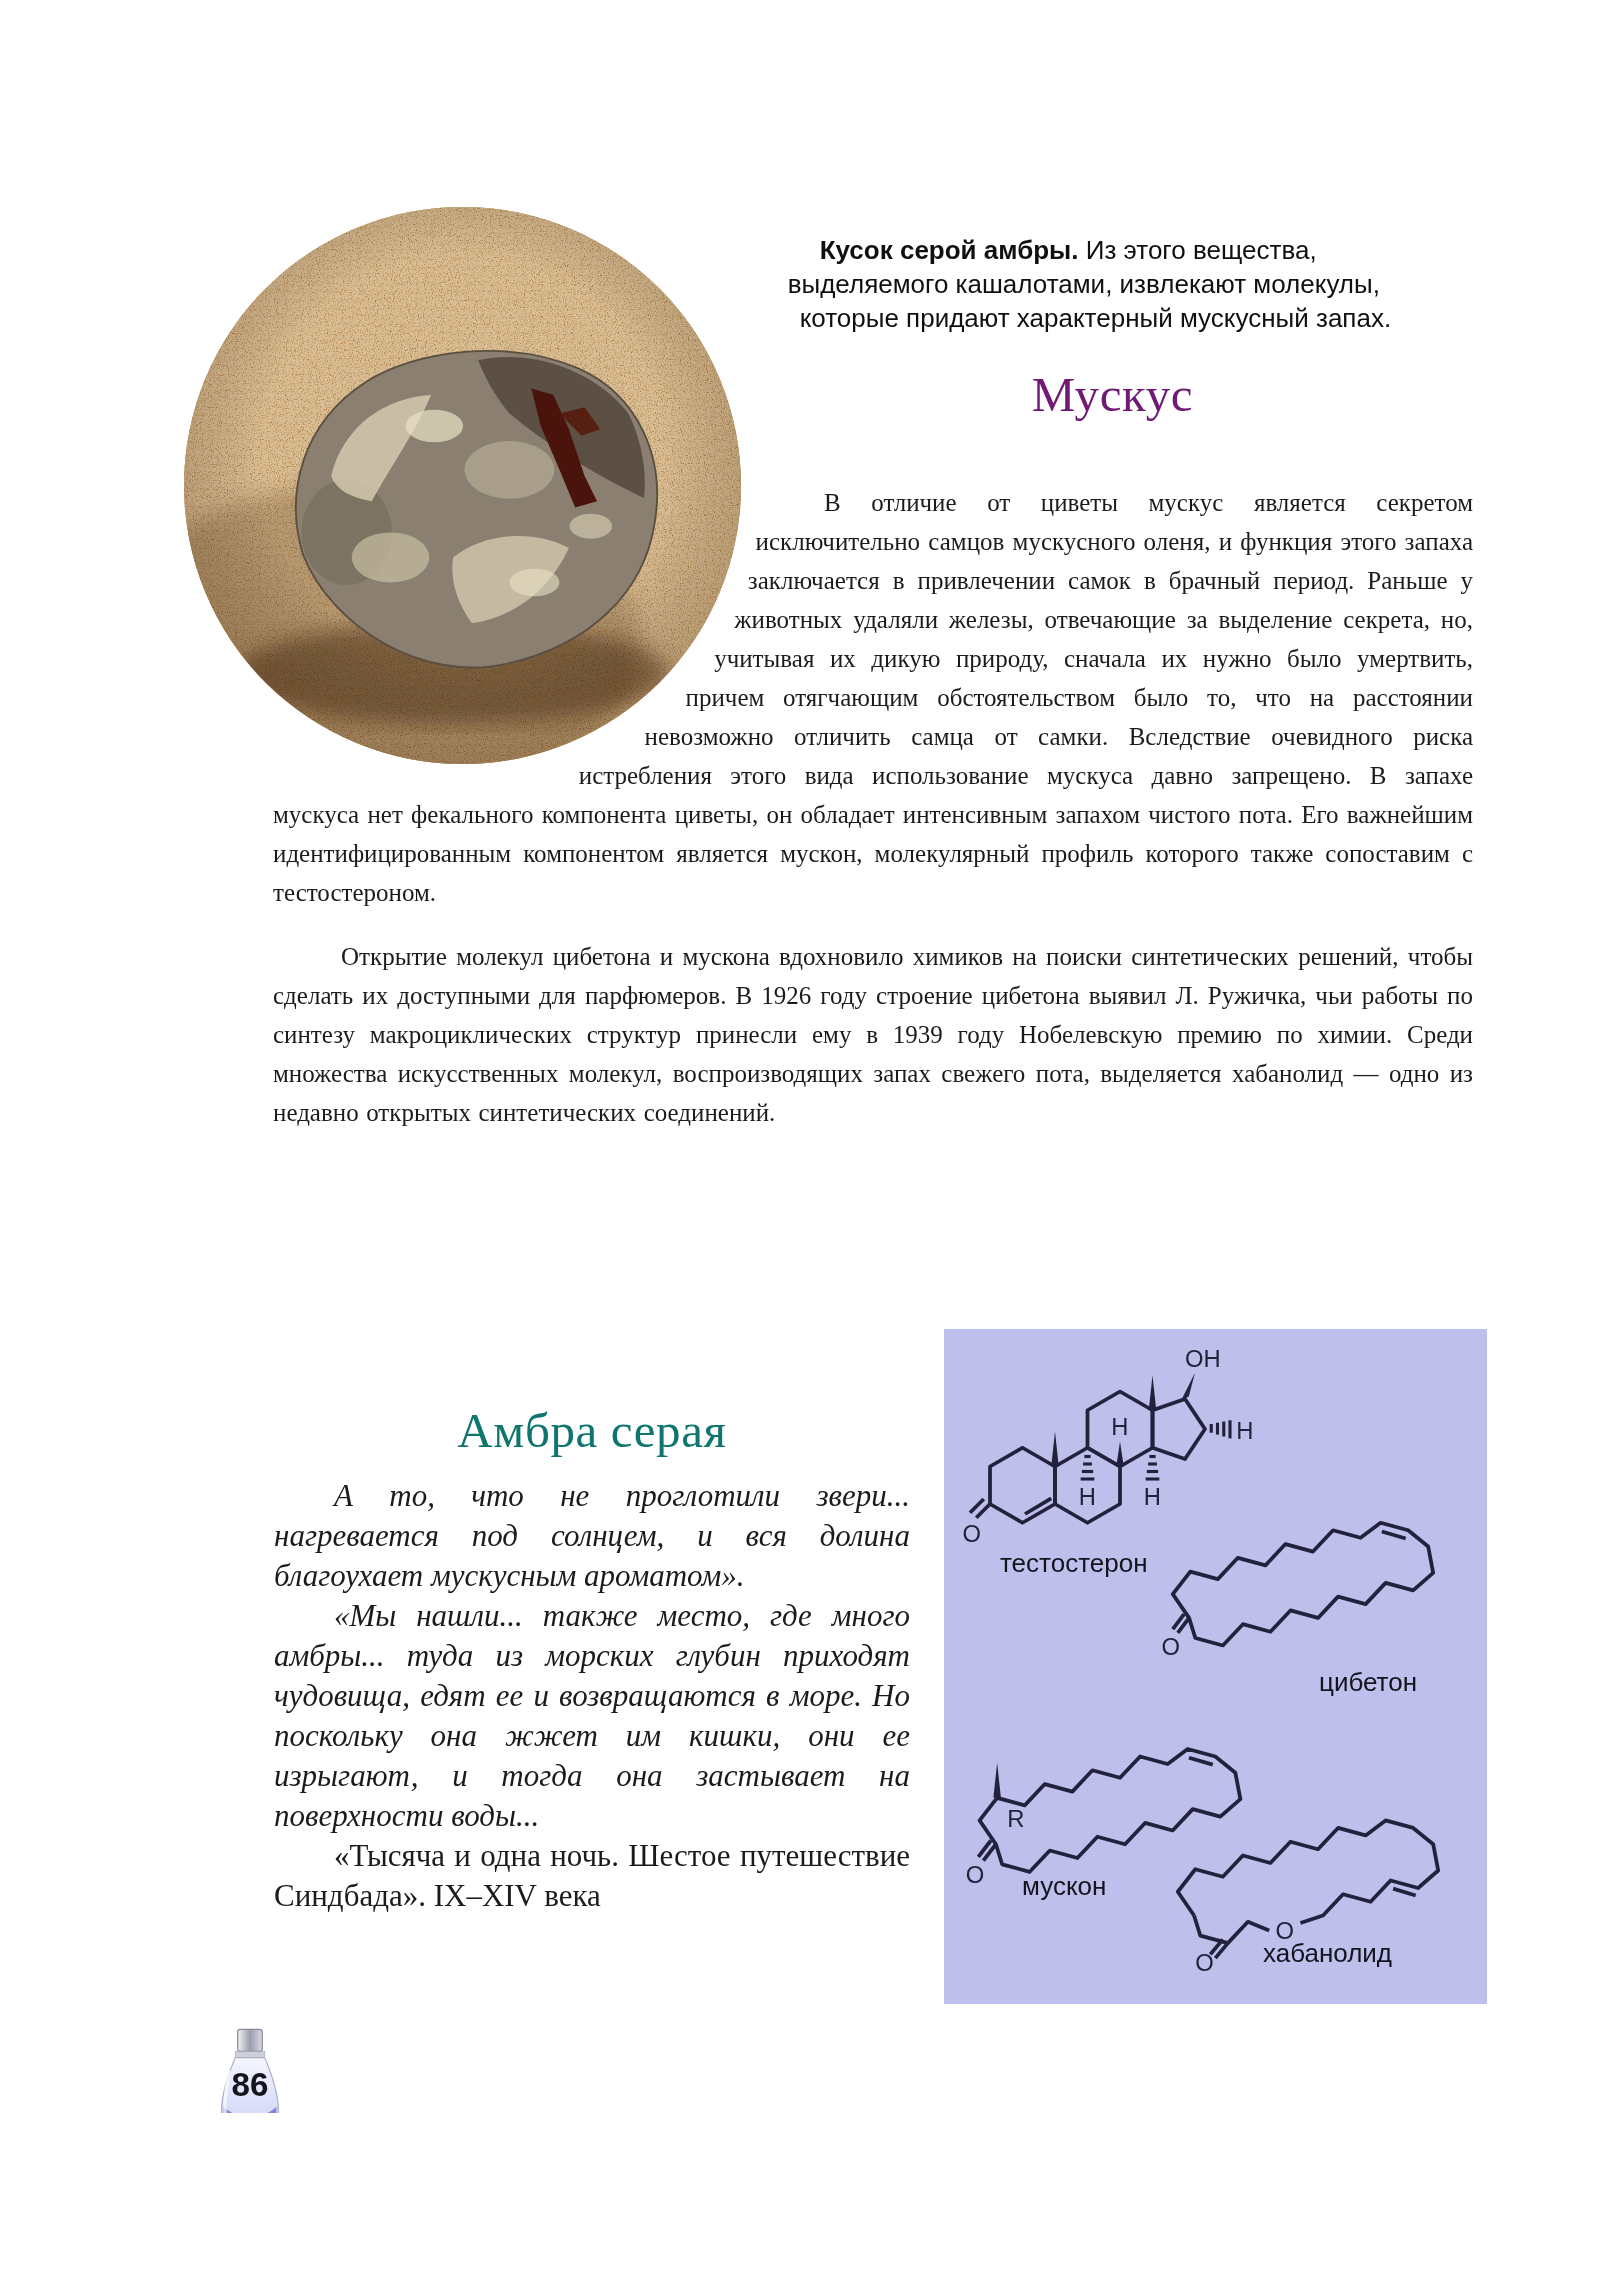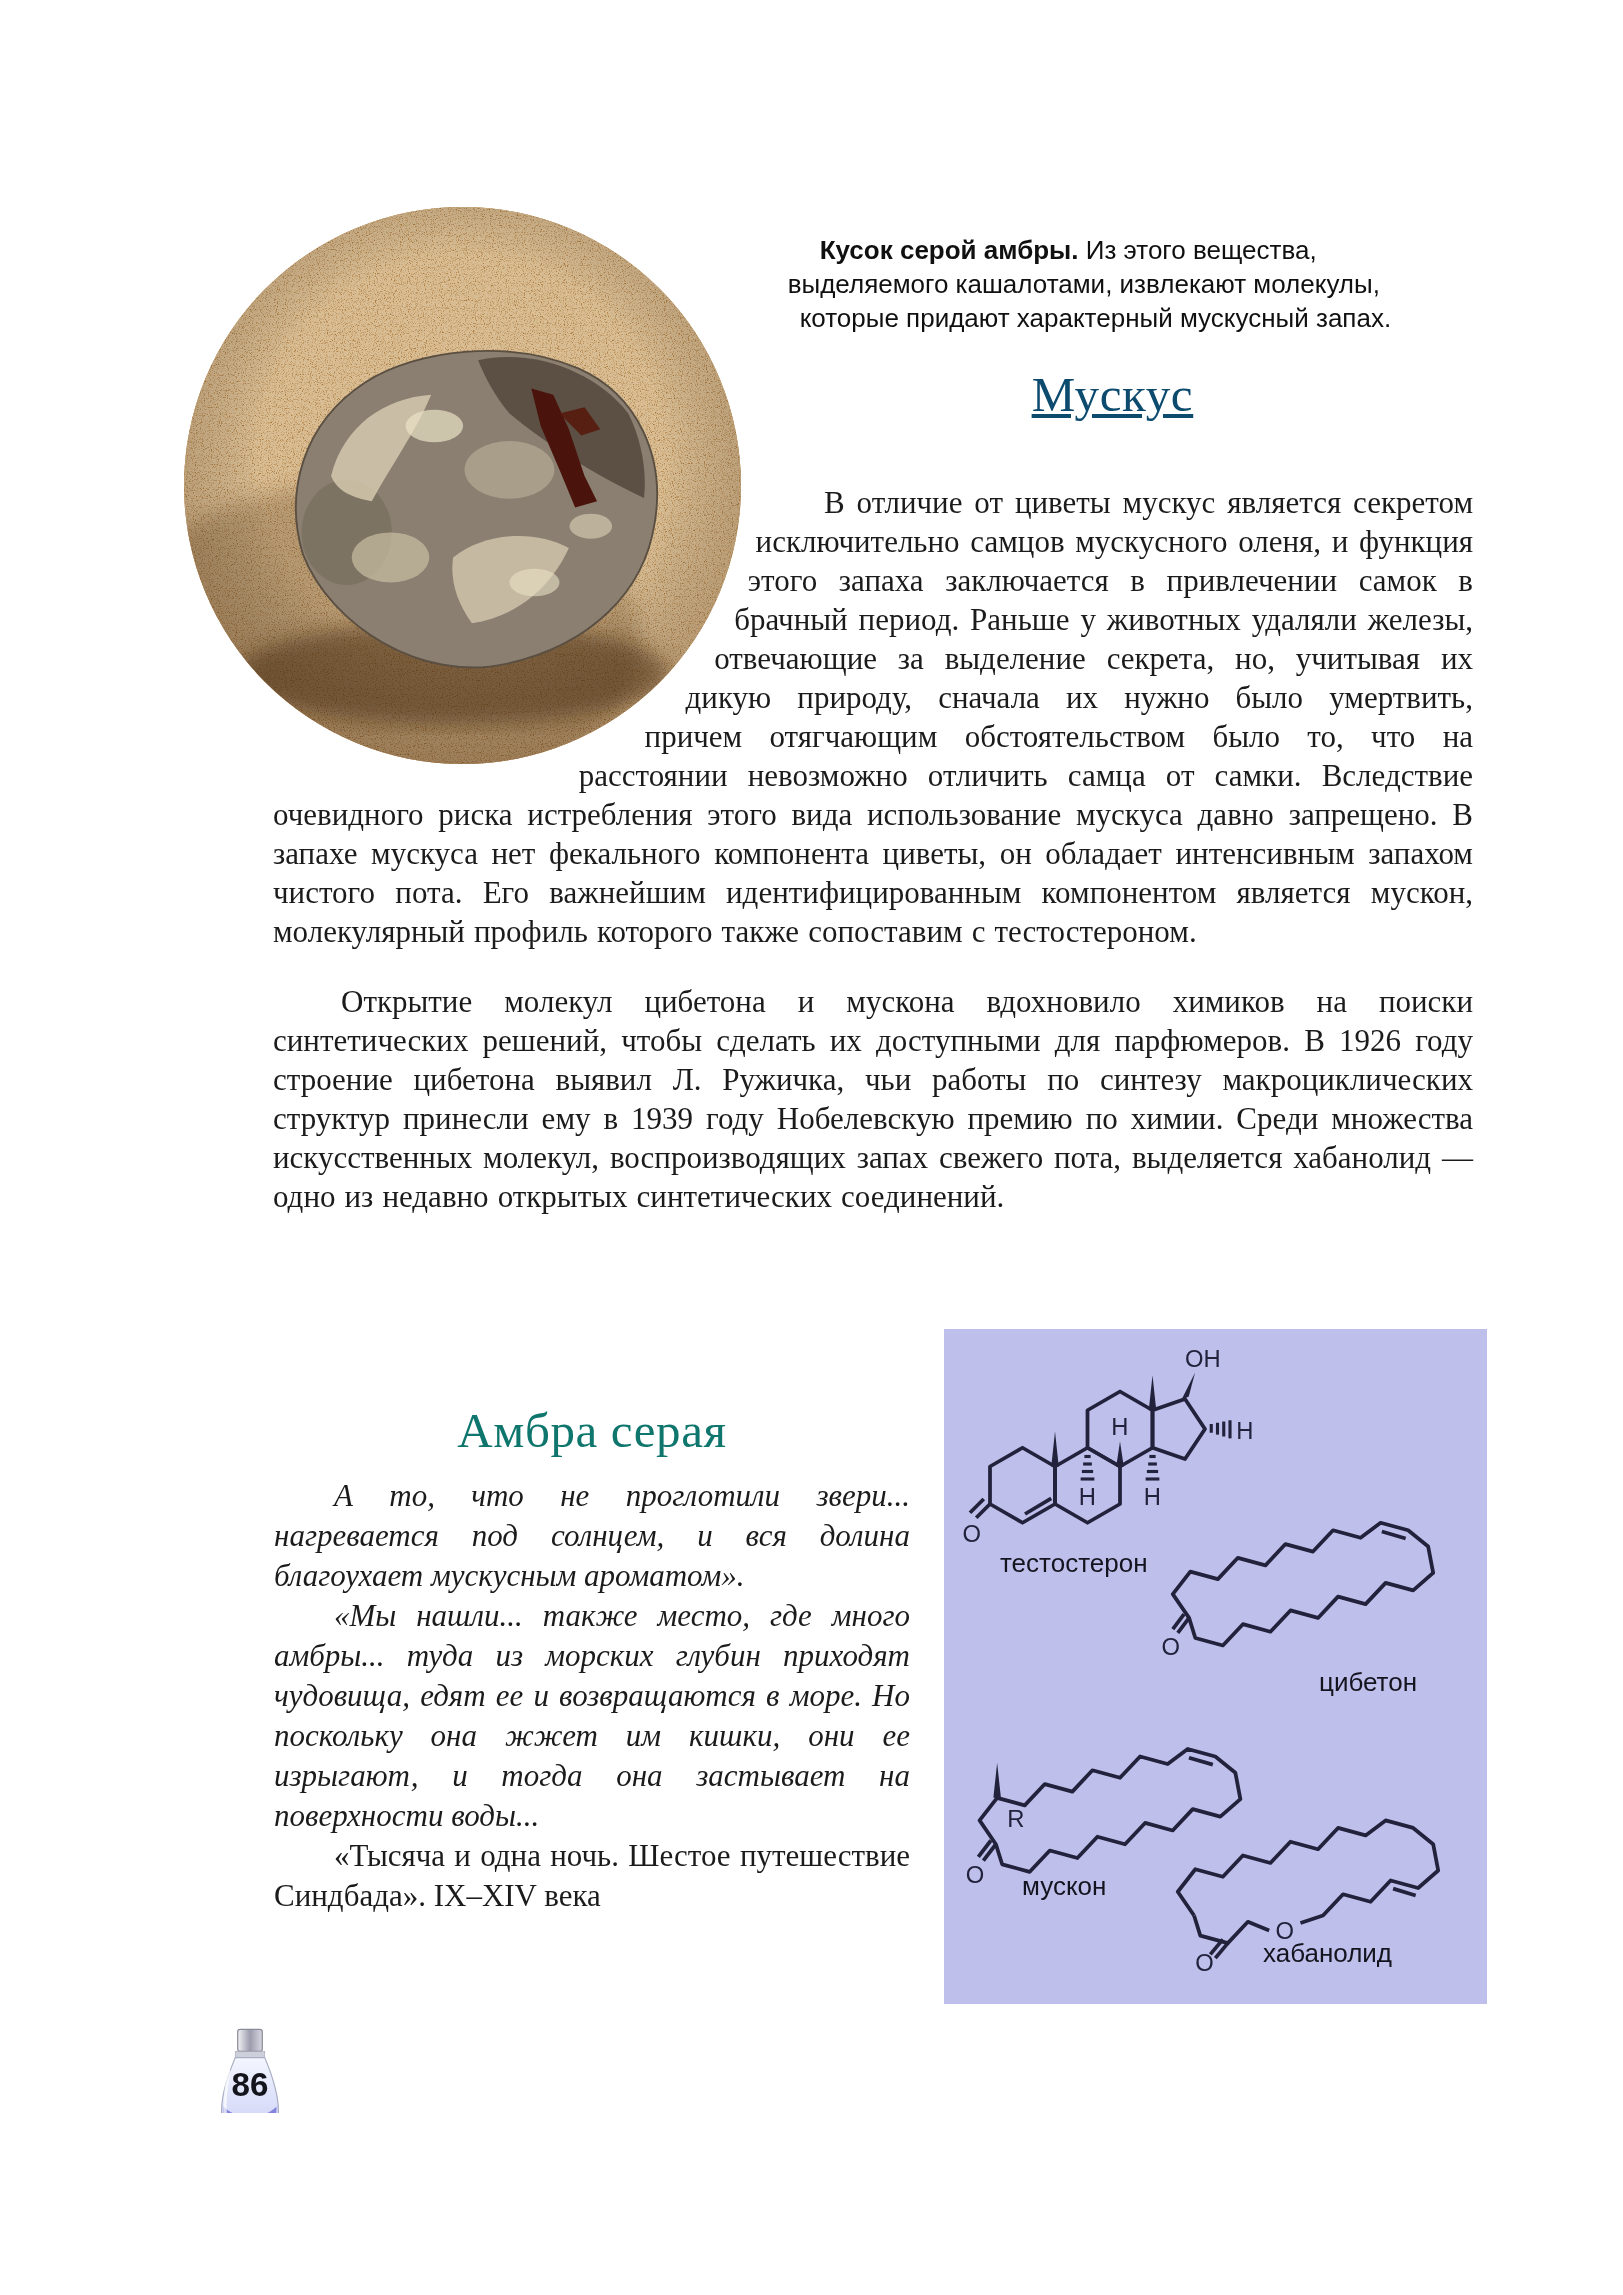--- a/index.html
+++ b/index.html
@@ -16,25 +16,25 @@
     shape-outside: circle(296px at 282px 251px);
   }
   .caption {
     margin-left:93px; text-align:center;
     font-family:"Liberation Sans", sans-serif;
     font-size:26px; line-height:34px; color:#101010;
   }
   .caption .lead { font-weight:bold; }
   .h-main {
     margin:31px 0 0 93px; text-align:center; font-weight:normal;
-    font-size:49px; line-height:58px; color:#0c4a6e; letter-spacing:0.6px;text-decoration:underline;
+    font-size:49px; line-height:58px; color:#701a75; letter-spacing:0.6px;
   }
   .body-par {
     margin-left:93px; text-align:justify;
-    font-size:31px; line-height:39px; text-indent:68px;
+    font-size:25px; line-height:39px; text-indent:68px;
     word-spacing:1.3px;
   }
   .p-first { margin-top:59px; }
   .p-next  { margin-top:8px; }
   
   .colL { position:absolute; left:274px; top:1402px; width:636px; }
   .h-sub {
     margin:0 0 16.3px 0; text-align:center; font-weight:normal;
     font-size:49px; line-height:58px; color:#0f766e; letter-spacing:0.6px;
   }

